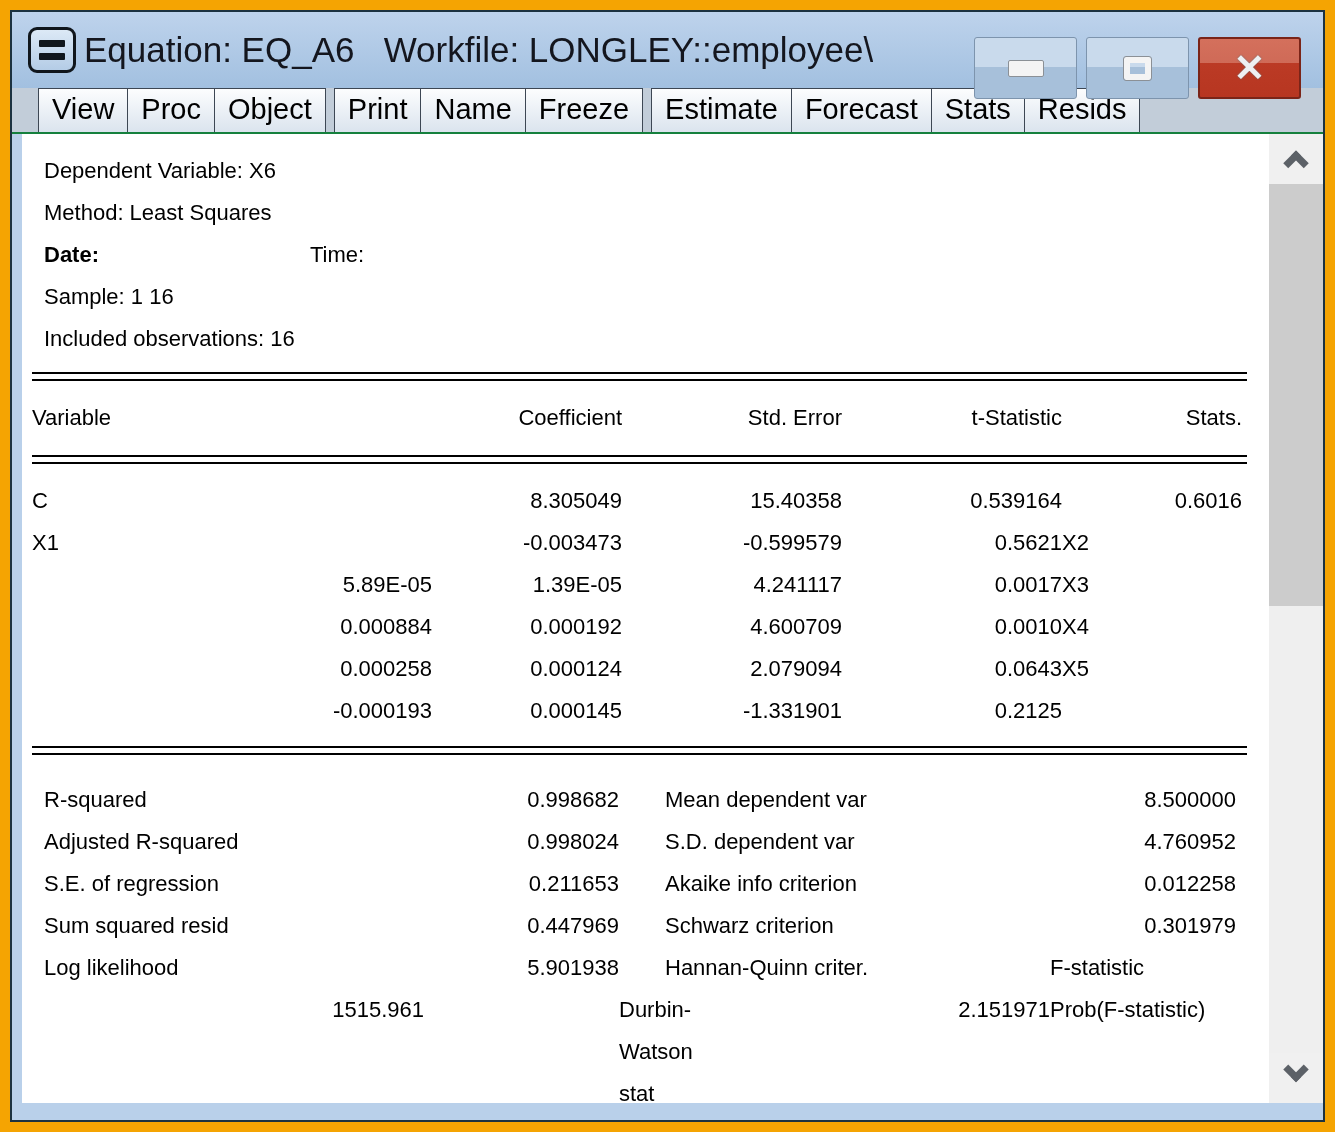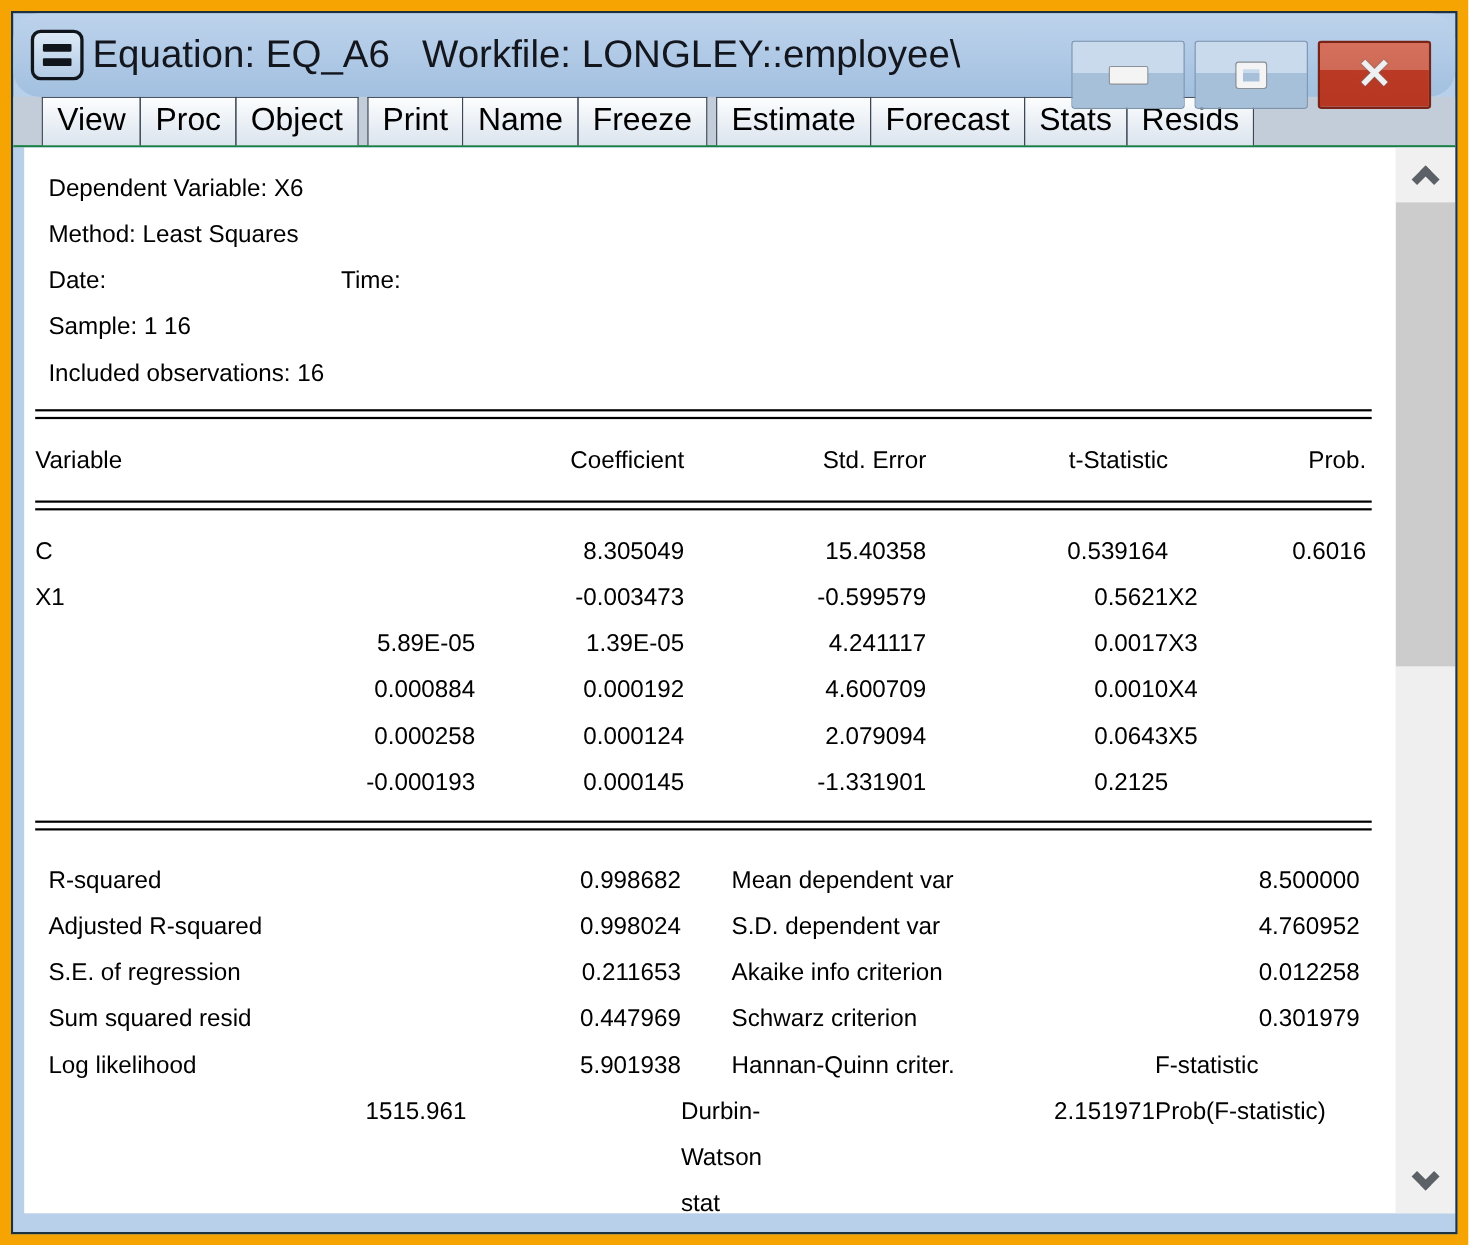--- a/index.html
+++ b/index.html
@@ -19,21 +19,20 @@
     overflow:hidden;
   }
 
   
   .titlebar {
     height:76px; flex:0 0 76px;
     background:linear-gradient(#bed3ec, #a2c0e0);
     display:flex; align-items:center;
     padding:0 14px 0 16px;
     position:relative;
-    border-radius:24px;
   }
   .eq-icon {
     width:48px; height:46px;
     border:3px solid #10161c;
     border-radius:9px;
     background:linear-gradient(#dce9f6,#b4cce6);
     display:flex; flex-direction:column; justify-content:center; align-items:center;
     gap:6px; flex:0 0 48px;
   }
   .eq-icon .bar { width:26px; height:7px; background:#10161c; border-radius:1px; }
@@ -91,21 +90,21 @@
     overflow:hidden;
   }
   .content {
     flex:1 1 auto;
     background:#ffffff;
     font-size:22px; color:#000;
     padding-top:16px;
     overflow:hidden;
   }
   .line { line-height:42px; margin-left:22px; }
-  .dt-inline { display:inline-block; width:266px; }
+  .dt-inline { display:inline-block; width:266px;font-weight:bold; }
 
   .rule2 {
     height:9px;
     border-top:2px solid #000;
     border-bottom:2px solid #000;
     margin-left:10px; margin-right:22px;
   }
   .r-head { margin-top:12px; }
   .r-subhead { margin-top:16px; }
   .r-coefend { margin-top:14px; }
@@ -199,21 +198,21 @@
         <div class="line">Sample: 1 16</div>
         <div class="line">Included observations: 16</div>
 
         <div class="rule2 r-head"></div>
 
         <div class="coef-grid hdr">
           <div class="c-var">Variable</div>
           <div class="c-num">Coefficient</div>
           <div class="c-num">Std. Error</div>
           <div class="c-num">t-Statistic</div>
-          <div class="c-num">Prob.</div>
+          <div class="c-num">Stats.</div>
         </div>
 
         <div class="rule2 r-subhead"></div>
 
         <div class="coef-grid rows">
           <div class="c-var">C</div>
           <div class="c-num">8.305049</div>
           <div class="c-num">15.40358</div>
           <div class="c-num">0.539164</div>
           <div class="c-num">0.6016</div>

